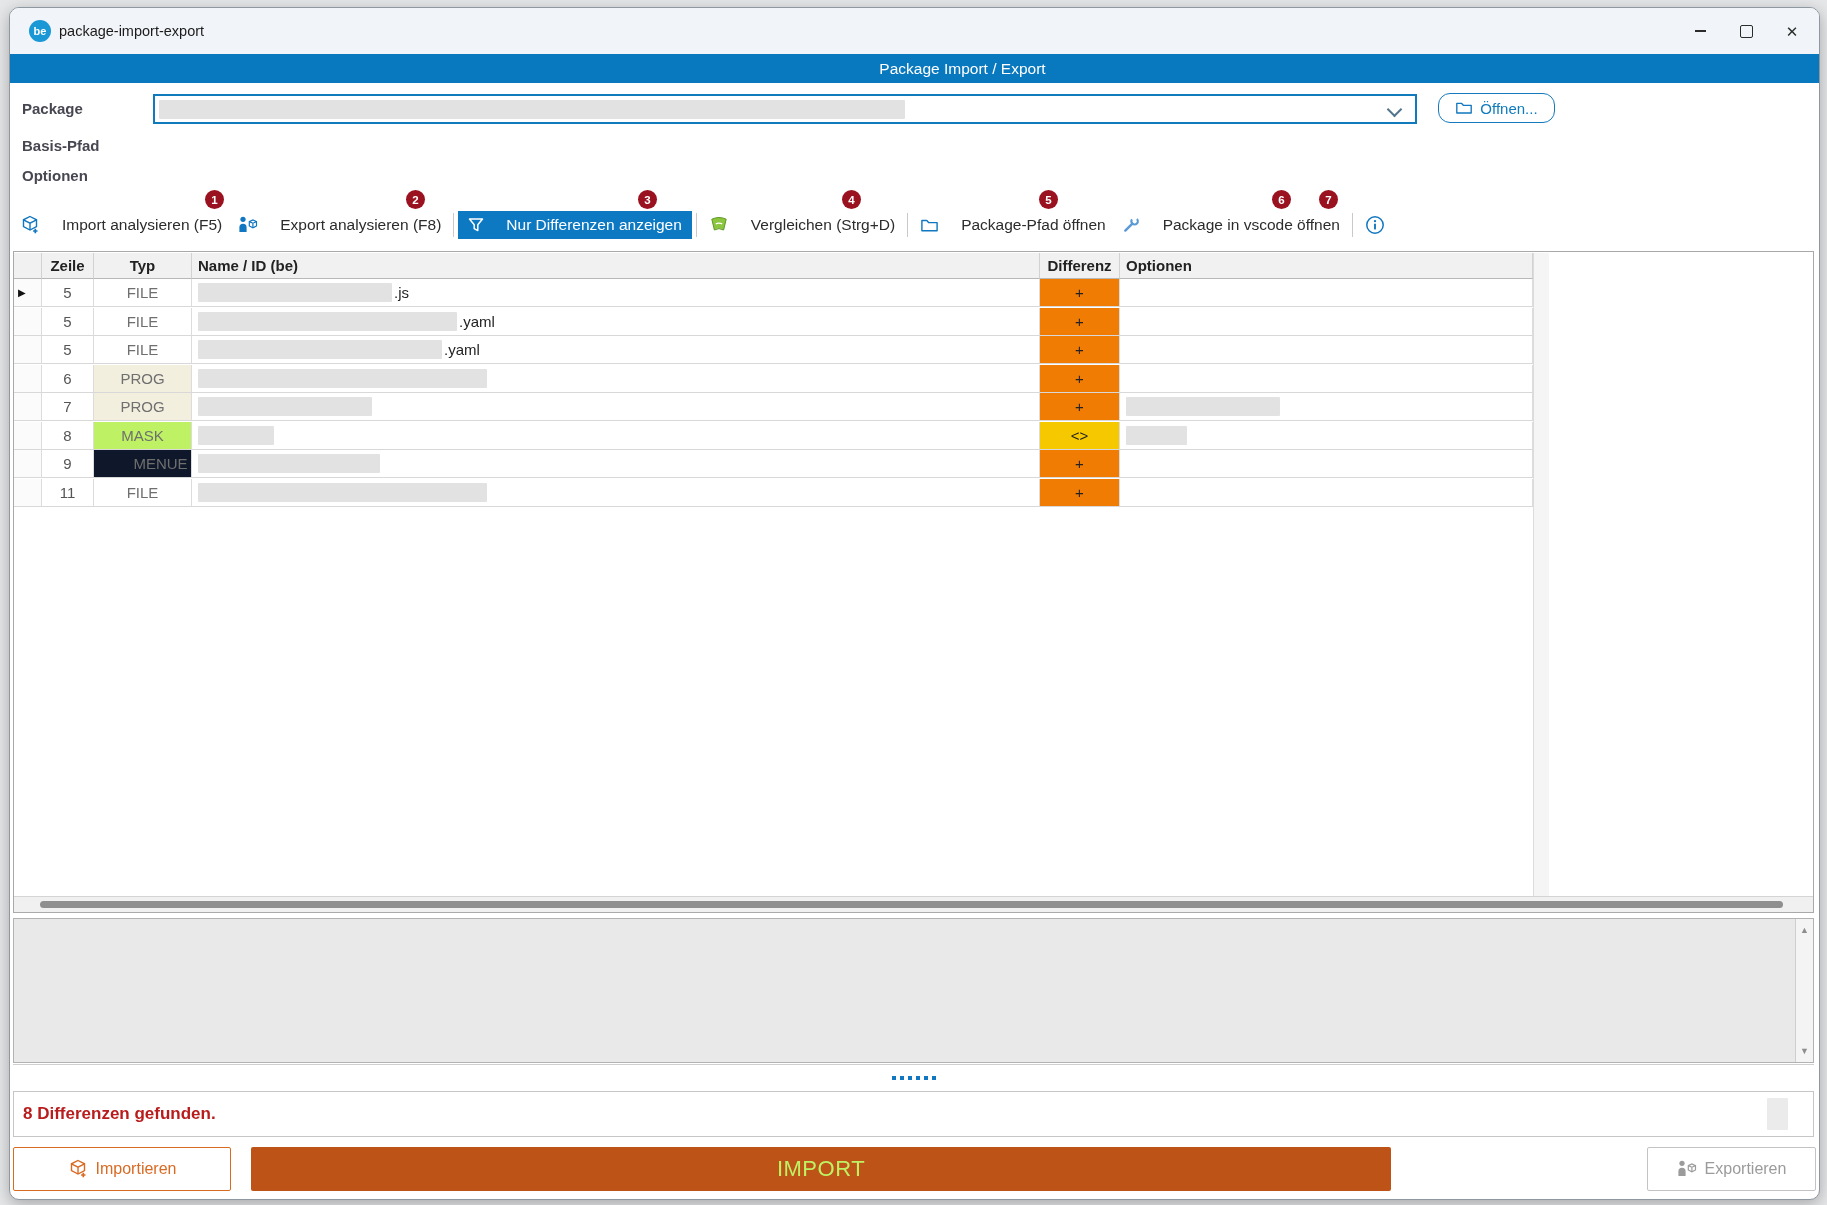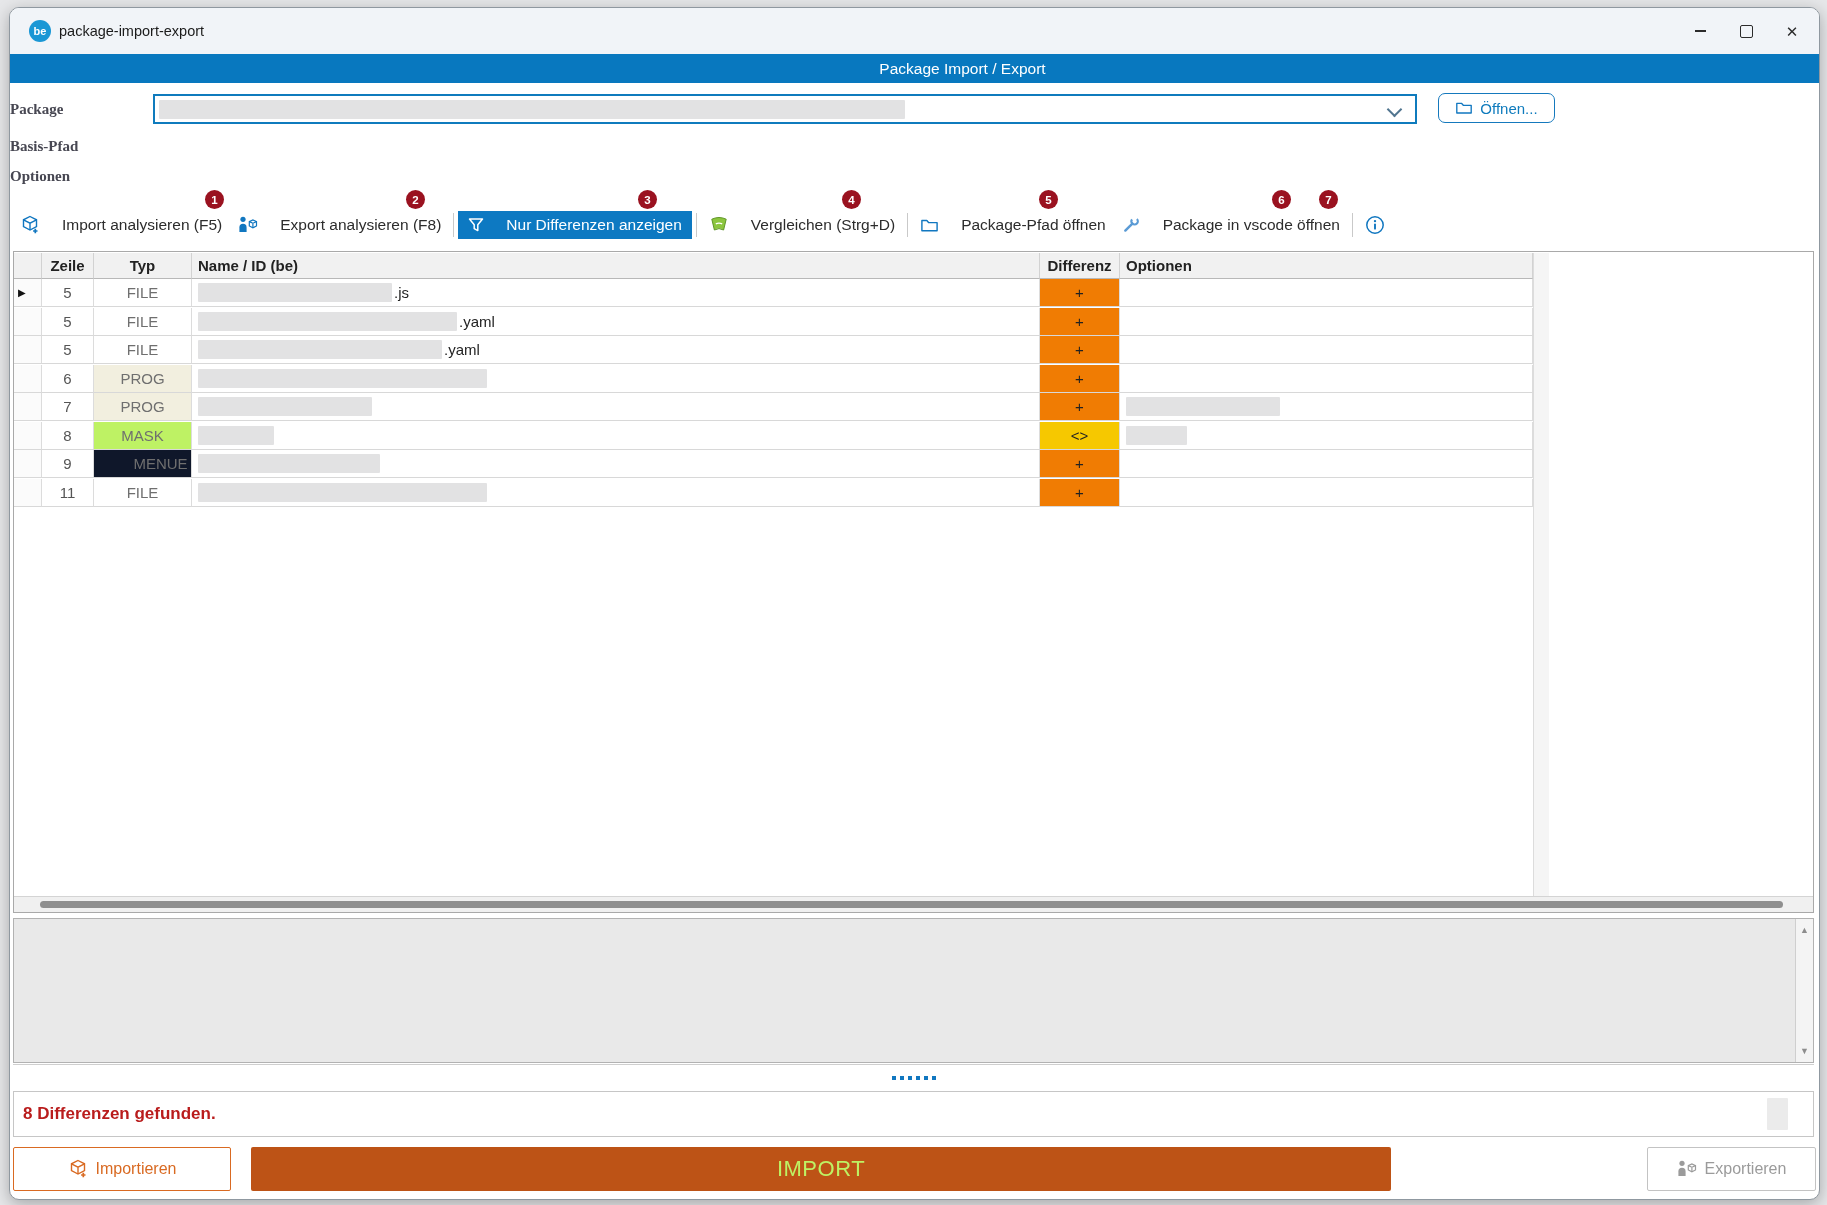--- a/index.html
+++ b/index.html
@@ -13,25 +13,25 @@
   .apptitle{position:absolute;left:49px;top:0;height:46px;line-height:46px;font-size:14.5px;color:#1b1b1b;}
   .wctrls{position:absolute;right:4px;top:0;height:46px;display:flex;}
   .wbtn{width:46px;height:46px;display:flex;align-items:center;justify-content:center;}
   .min-glyph{width:11px;height:2px;background:#2b2b2b;}
   .max-glyph{width:11px;height:11px;border:1.4px solid #2b2b2b;border-radius:2px;}
   .close-glyph{font-size:15px;color:#2b2b2b;line-height:1;}
   
   .bluebar{position:absolute;left:0;top:46px;width:100%;height:29px;background:#0878bf;color:#fff;
     font-size:15.5px;text-align:center;line-height:29px;padding-left:48px;}
   
-  .flbl{position:absolute;left:0;height:30px;line-height:30px;font-size:15px;font-weight:600;color:#474752;font-family:Liberation Serif, serif;}
+  .flbl{position:absolute;left:12px;height:30px;line-height:30px;font-size:15px;font-weight:600;color:#474752;}
   .combo{position:absolute;left:143px;top:86px;width:1264px;height:30px;border:2px solid #0f7bbd;background:#fff;box-sizing:border-box;}
   .combo .rd{position:absolute;left:4px;top:4px;width:746px;height:19px;}
   .chev{position:absolute;right:15px;top:8px;width:9px;height:9px;border-right:2px solid #51758f;border-bottom:2px solid #51758f;transform:rotate(45deg);}
-  .openbtn{position:absolute;left:1428px;top:85px;width:117px;height:30px;border:1px solid #1579bd;border-radius:7px;background:#fff;
+  .openbtn{position:absolute;left:1428px;top:85px;width:117px;height:30px;border:1px solid #1579bd;border-radius:12px;background:#fff;
     color:#0f7bbd;font-size:15px;display:flex;align-items:center;justify-content:center;gap:7px;box-sizing:border-box;}
   
   .toolbar{position:absolute;left:10px;top:202px;height:30px;display:flex;align-items:center;font-size:15.5px;color:#2c2c2c;white-space:nowrap;}
   .titem{display:flex;align-items:center;gap:22px;padding:0 8px;height:30px;}
   .titem:first-child{padding-left:0;}
   .tsep{width:1px;height:24px;background:#c9c9c9;margin:0 4px;}
   .tactive{background:#0d79c2;color:#fff;height:28px;padding:0 10px;}
   .badge{position:absolute;width:19px;height:19px;border-radius:50%;background:#9a1220;color:#fff;
     font-size:11.5px;font-weight:bold;display:flex;align-items:center;justify-content:center;top:182px;z-index:5;}
   

